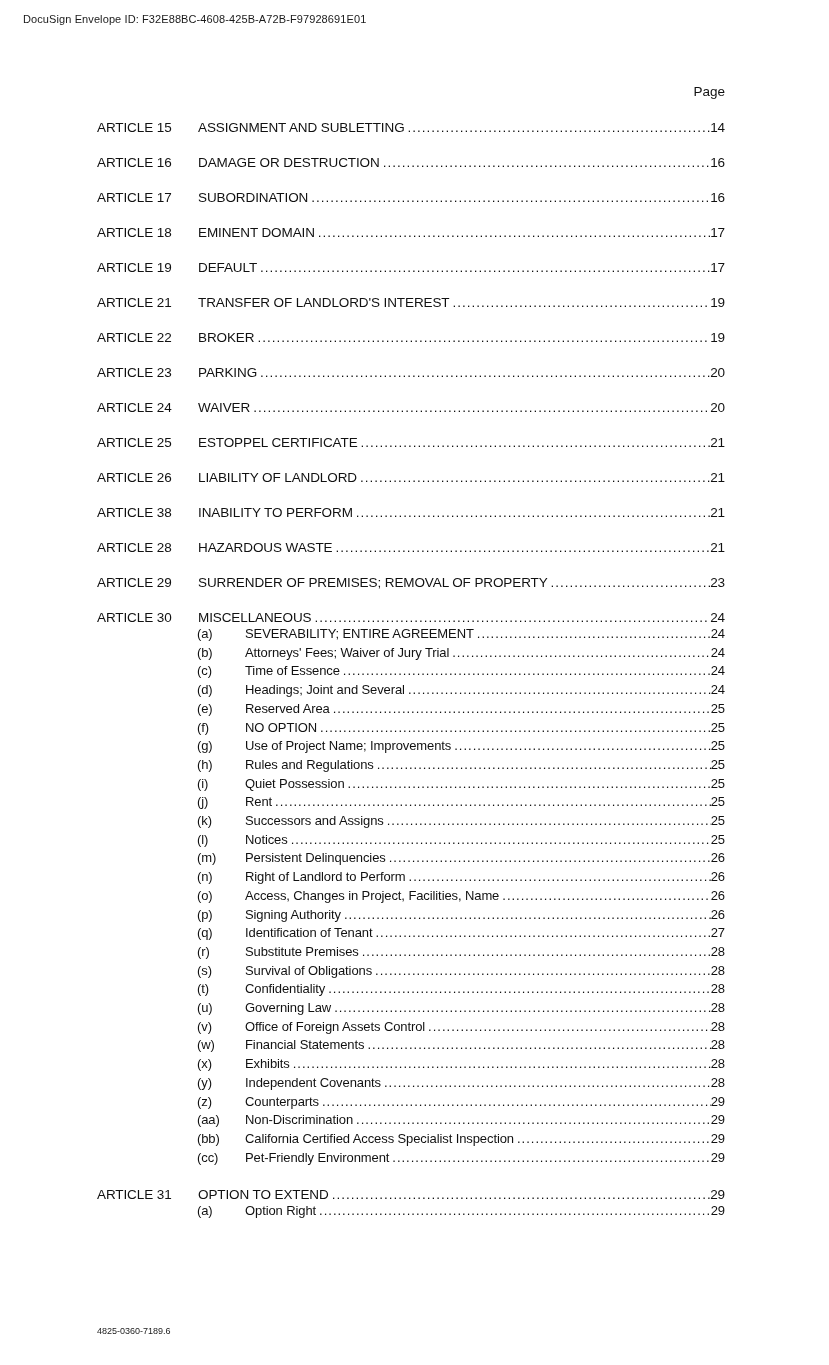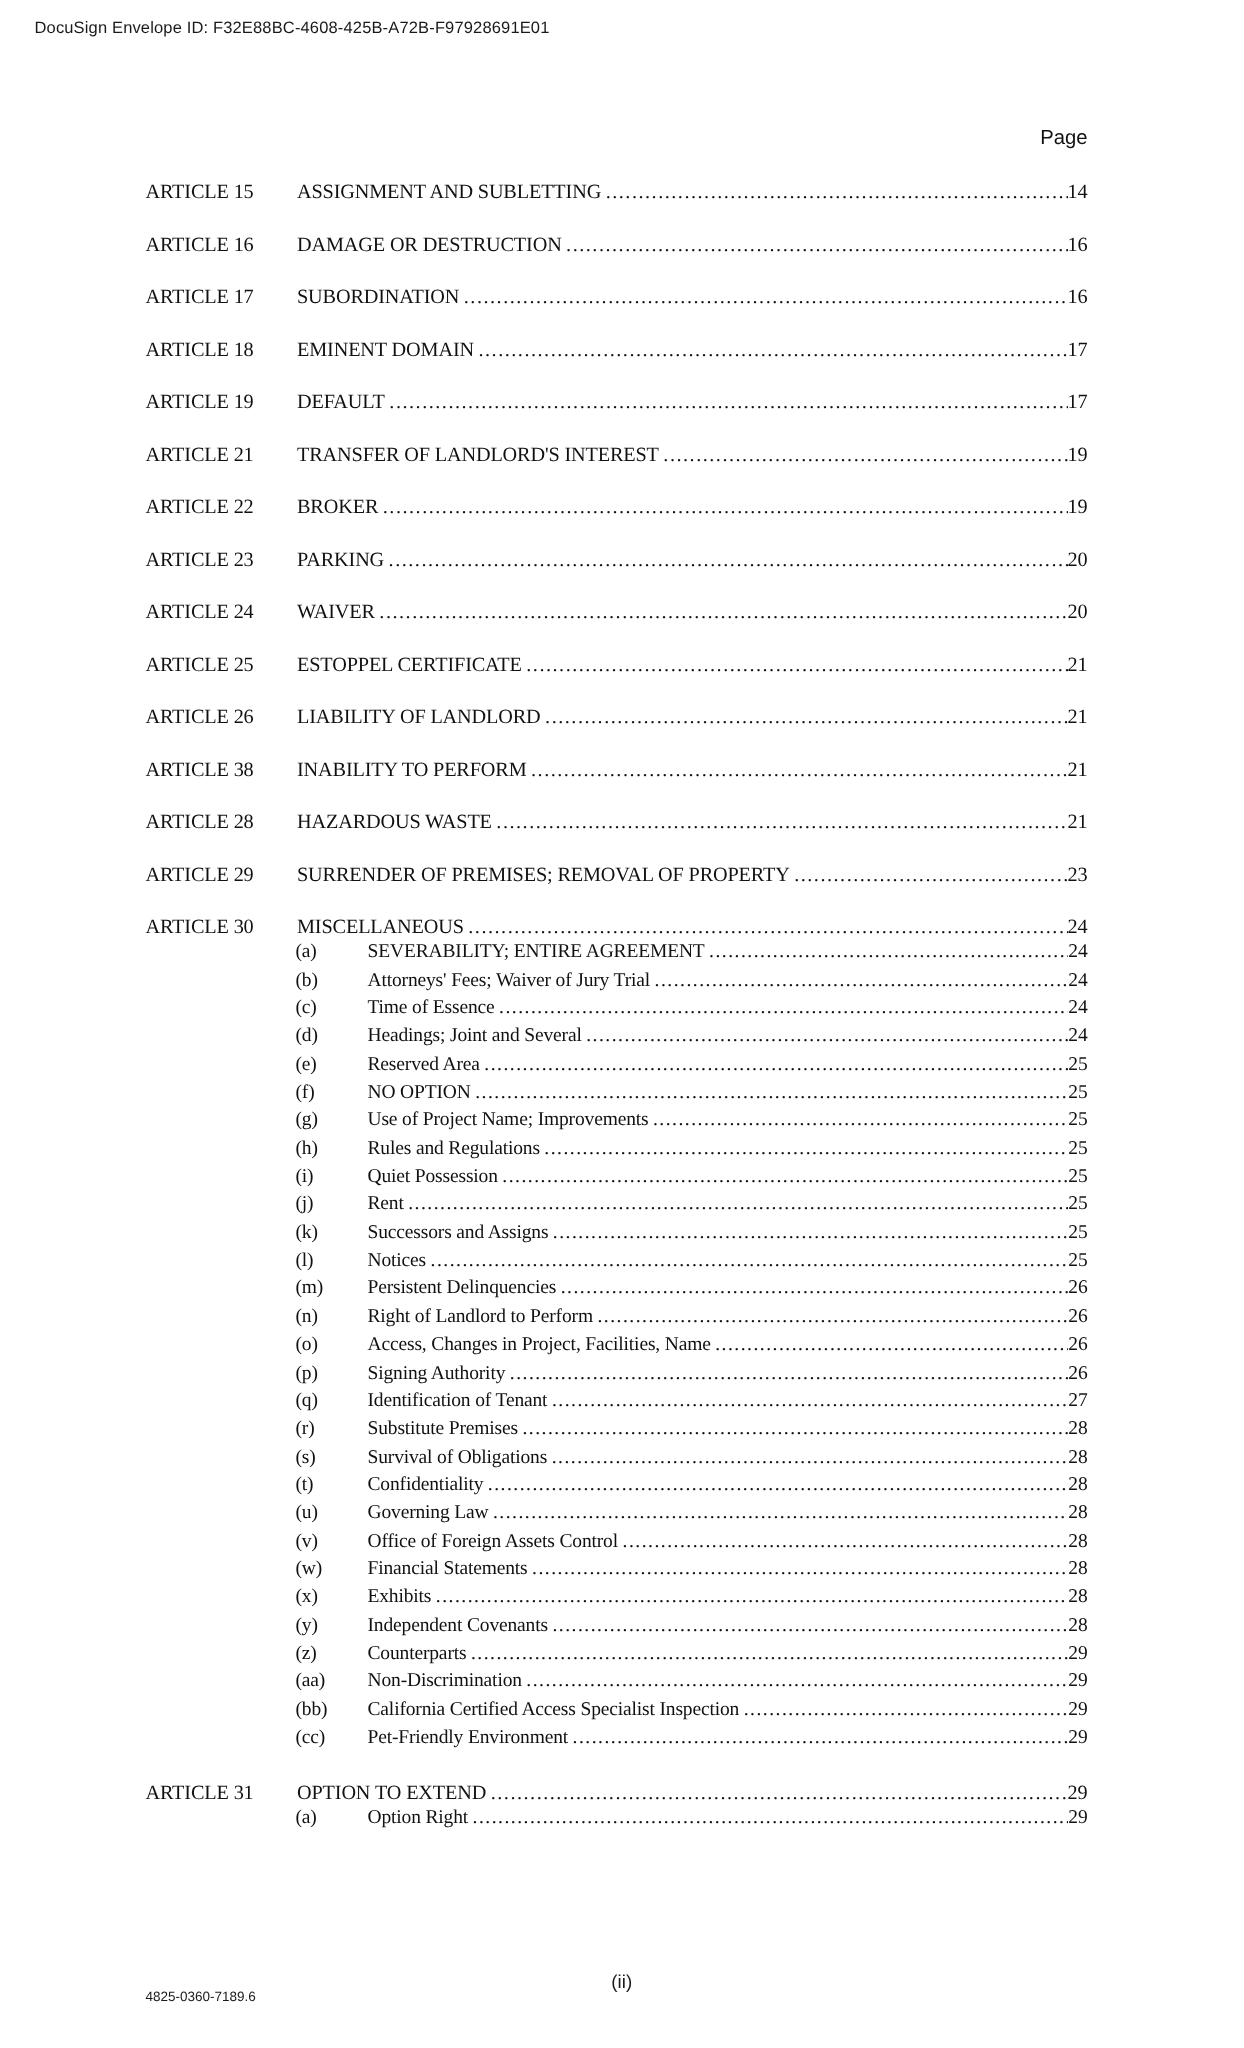--- a/index.html
+++ b/index.html
@@ -37,21 +37,20 @@
     line-height: 16px;
     margin-bottom: 0;
   }
   .page-col-header span {
   }
   .row {
     display: flex;
     align-items: center;
     white-space: nowrap;
     letter-spacing: -0.1px;
-    font-family: Liberation Serif, serif;
   }
   .article-row {
     font-size: 13.5px;
     line-height: 15.5px;
     margin-top: 19.5px;
   }
   .sub-row {
     font-size: 13px;
     line-height: 18.7px;
     margin-top: 0;
@@ -414,17 +413,16 @@
         <div class="row sub-row">
           <span class="col-indent"></span>
           <span class="col-letter">(a)</span>
           <span class="title">Option Right</span>
           <span class="dots"></span>
           <span class="pagenum">29</span>
         </div>
       </div>
   </div>
 
-  <div class="footer-page-number">(ii)</div>
 
   <div class="footer-doc-number">4825-0360-7189.6</div>
 
 </div>
 
 </body></html>

